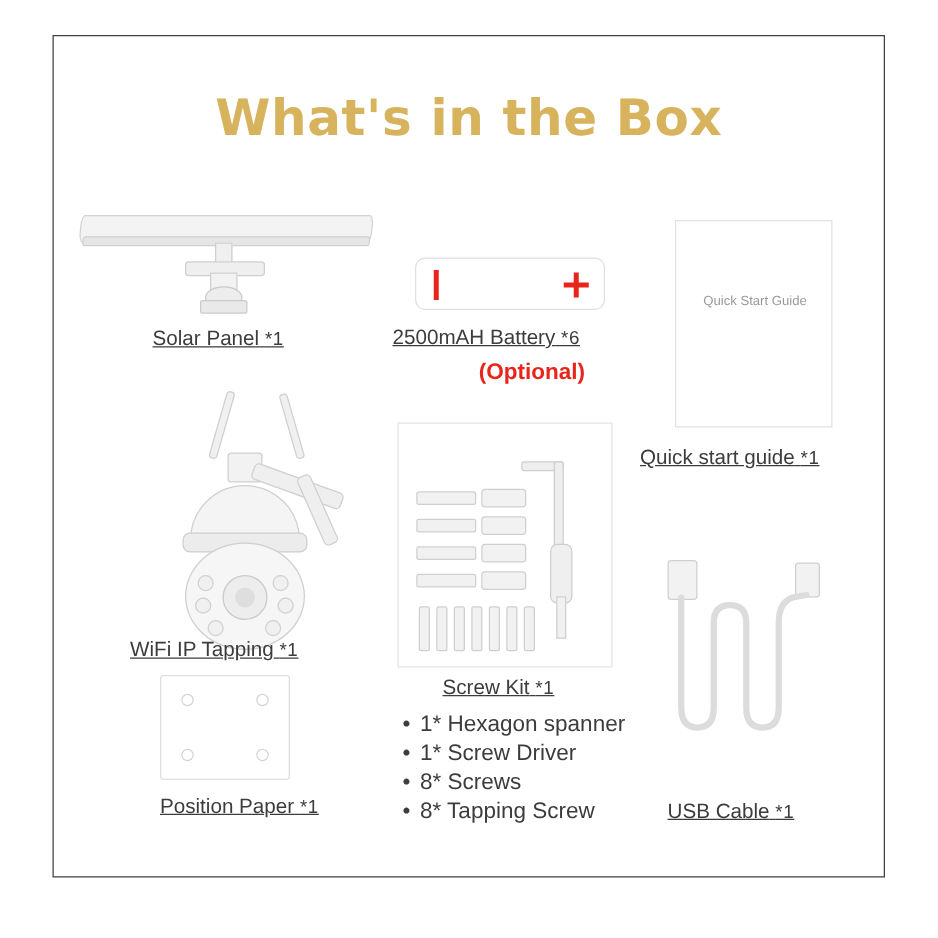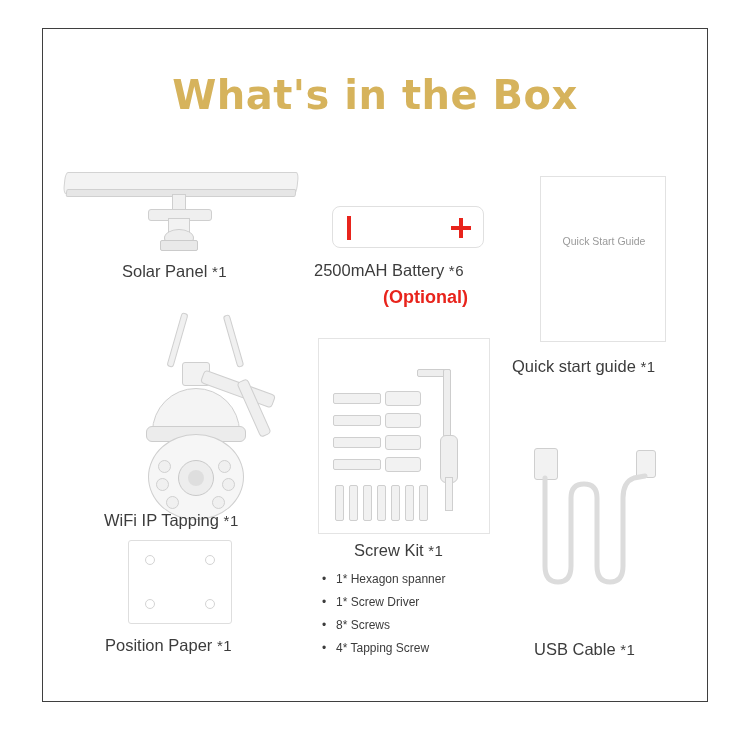--- a/index.html
+++ b/index.html
@@ -39,36 +39,37 @@
     font-weight: bold;
     letter-spacing: 0.5px;
     color: #d6b35c;
     font-family: "DejaVu Sans", sans-serif;
   }
   .caption {
     position: absolute;
     font-size: 16.5px;
     color: #3c3c3c;
     white-space: nowrap;
+    text-decoration: underline;
   }
   .caption .qty {
     font-size: 15px;
     letter-spacing: 0.5px;
   }
   .optional {
     position: absolute;
     font-size: 18px;
     color: #e8241c;
     font-weight: bold;
     white-space: nowrap;
     margin-left: 12px;
   }
   .bullets {
     position: absolute;
-    font-size: 12px;
+    font-size: 18px;
     color: #3c3c3c;
     line-height: 23px;
   }
   .bullets div { white-space: nowrap; }
   .bullets .dot {
     display: inline-block;
     width: 14px;
     color: #3c3c3c;
   }
 
@@ -480,30 +481,30 @@
     <div class="smallscrew" style="left:100px; top:146px;"></div>
   </div>
   <div class="caption" style="left:354px; top:541px;">
     <span>Screw Kit</span>
     <span class="qty">*1</span>
   </div>
   <div class="bullets" style="left:322px; top:568px;">
     <div><span class="dot">•</span><span>1* Hexagon spanner</span></div>
     <div><span class="dot">•</span><span>1* Screw Driver</span></div>
     <div><span class="dot">•</span><span>8* Screws</span></div>
-    <div><span class="dot">•</span><span>4* Tapping Screw</span></div>
+    <div><span class="dot">•</span><span>8* Tapping Screw</span></div>
   </div>
 
   <div class="pospaper">
     <div class="hole" style="left:16px; top:14px;"></div>
     <div class="hole" style="right:16px; top:14px;"></div>
     <div class="hole" style="left:16px; bottom:14px;"></div>
     <div class="hole" style="right:16px; bottom:14px;"></div>
   </div>
-  <div class="caption" style="left:105px; top:636px;text-align:center;">
+  <div class="caption" style="left:128px; top:636px;text-align:center;">
     <span>Position Paper</span>
     <span class="qty">*1</span>
   </div>
 
   <div class="usb">
     <div class="usb-a"></div>
     <div class="usb-c"></div>
     <svg width="150" height="180" viewBox="0 0 150 180">
       <path d="M21 30 L21 118 Q21 134 34 134 Q47 134 47 118 L47 50 Q47 36 60 36 Q73 36 73 50 L73 118 Q73 134 86 134 Q99 134 99 118 L99 50 Q99 34 110 30 L121 28" fill="none" stroke="#dcdcdc" stroke-width="5" stroke-linecap="round"></path>
     </svg>

